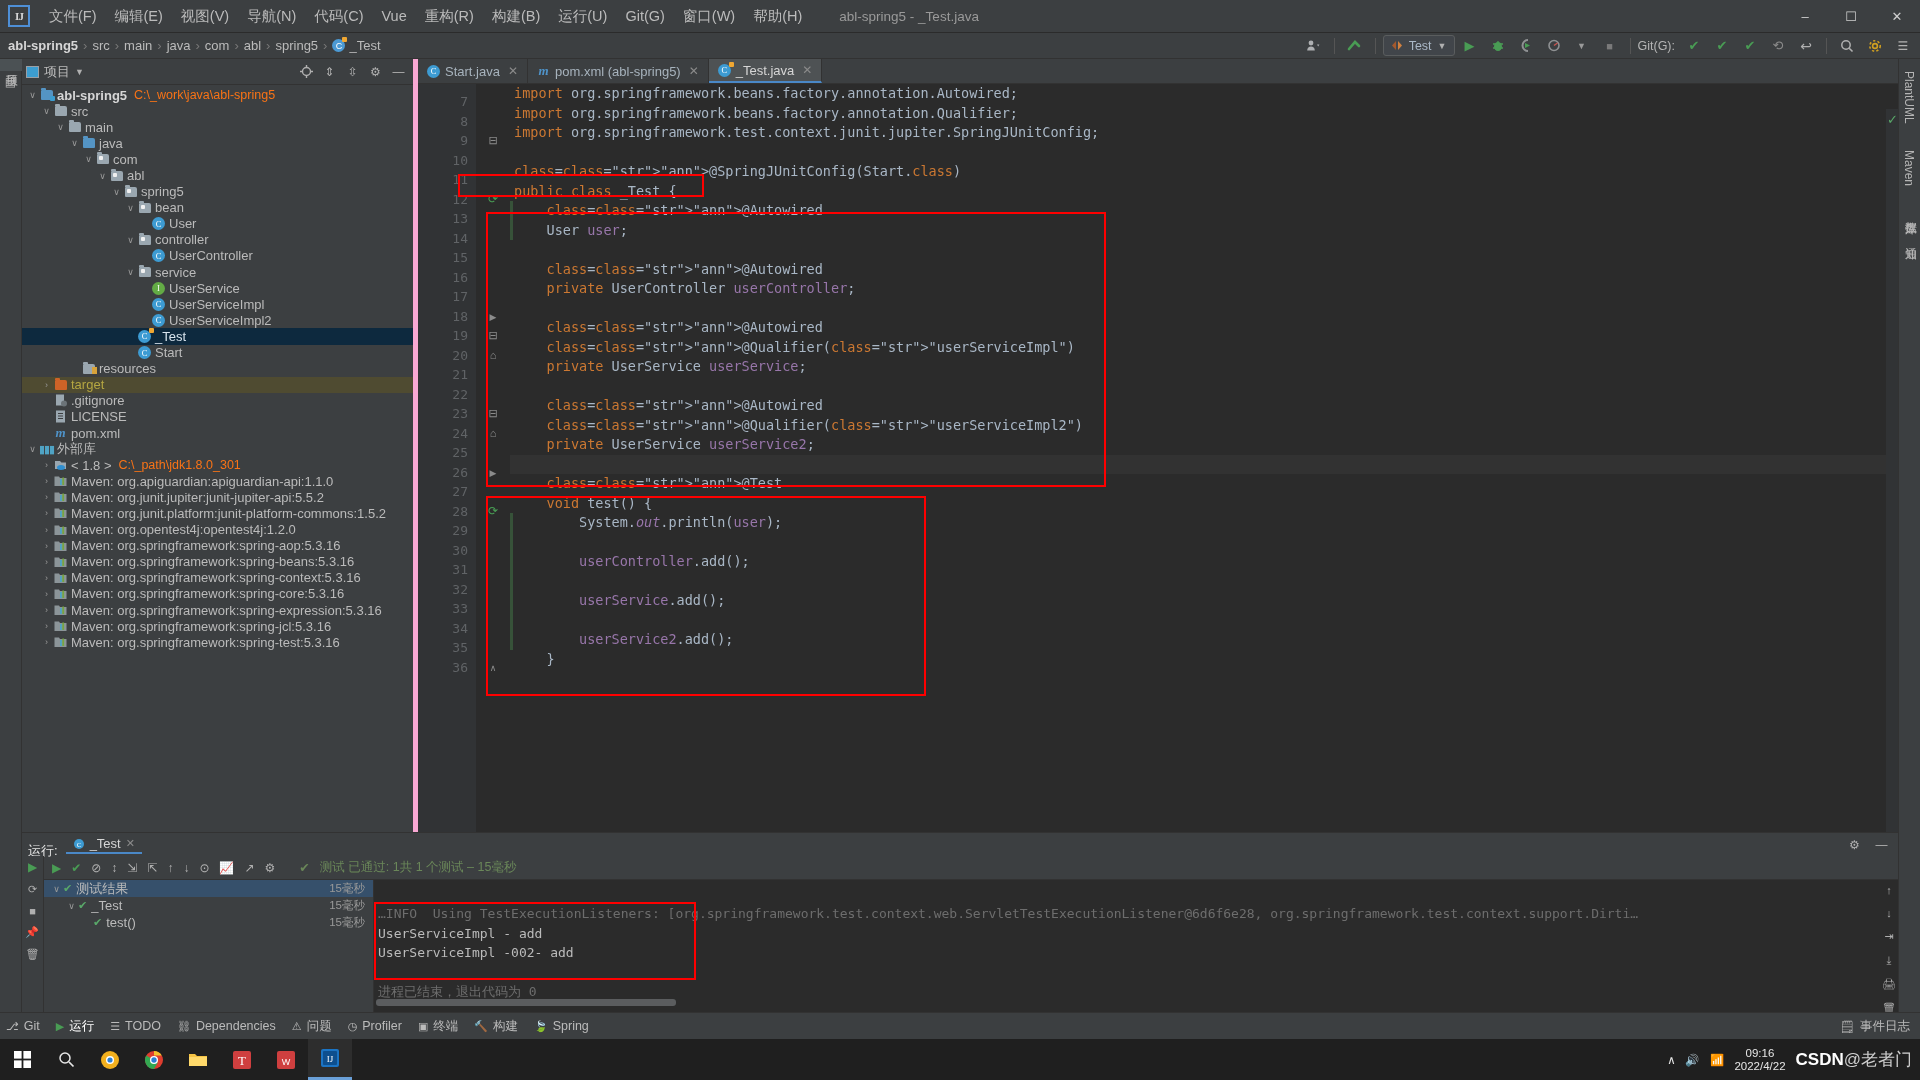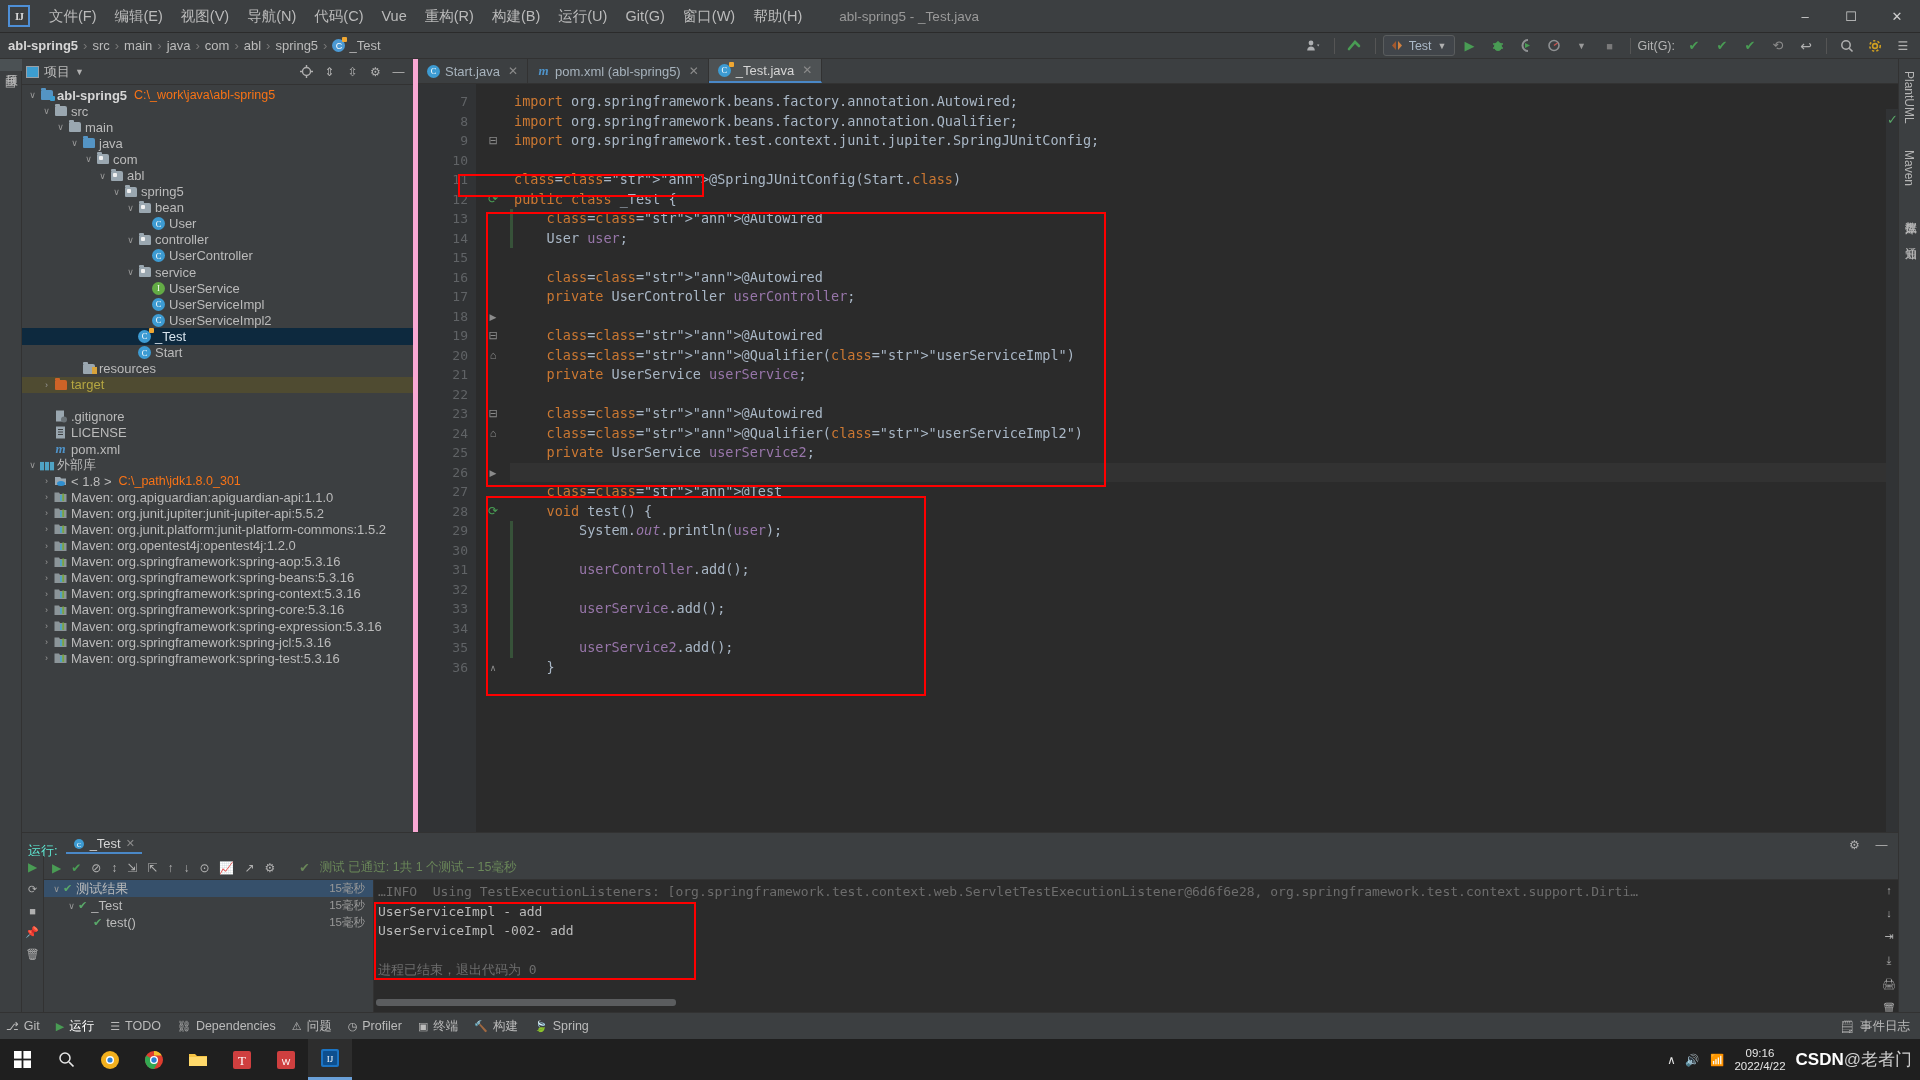--- a/index.html
+++ b/index.html
@@ -159,21 +159,21 @@
   .code-wrap { position:absolute; top:25px; left:0; right:0; bottom:0; display:flex; background:#2b2b2b; overflow:hidden;}
   .gutter {
     width: 58px; background: #313335; flex: none; padding-top: 8px;
     text-align: right; position: relative;
   }
   .gline { height: 19.5px; color: #606366; font-size: 13px; padding-right: 8px;
     font-family: "DejaVu Sans Mono", monospace; line-height: 19.5px;}
   .marks { width: 34px; flex:none; background:#2b2b2b; padding-top:8px; position:relative;}
   .mk { height:19.5px; line-height:19.5px; font-size:11px; color:#9aa0a6; text-align:center;}
   .code {
-    flex: 1; padding-top: 8px; font-family: "DejaVu Sans Mono", monospace;
+    flex: 1; font-family: "DejaVu Sans Mono", monospace;
     font-size: 13.5px; line-height: 19.5px; color: #a9b7c6; position: relative;
     white-space: pre; overflow: hidden;
   }
   .cl { height: 19.5px; padding-left: 4px; }
   .cl.cur { background: #323232; }
   .kw { color: #cc7832; }
   .fld { color: #9876aa; }
   .stat { color: #9876aa; font-style: italic; }
 
   .hl-box { position: absolute; border: 2px solid #ff0000; pointer-events: none; }
@@ -181,21 +181,21 @@
   .err-stripe { position:absolute; right:0; top:25px; bottom:0; width:12px; background:#313335;}
   .ok-check { position:absolute; right:0px; top:28px; color:#59a869; font-size:13px;}
   .redbar { position:absolute; width:2px; background:#ff0000;}
 
   
   .run-panel {
     position: absolute; left: 22px; right: 22px; bottom: 68px; height: 180px;
     background: #3c3f41; border-top: 1px solid #323232;
   }
   .run-head { height: 23px; display: flex; align-items: center; padding: 0 6px; gap: 8px;}
-  .run-head .lb { color: #5eead4; font-size: 13px; margin-top: 12px; }
+  .run-head .lb { color: #e5e5e5; font-size: 13px; margin-top: 12px; }
   .run-tab {
     display:flex;align-items:center;gap:5px;padding:1px 7px;color:#d6d6d6;font-size:13px;
     border-bottom: 2px solid #4a88c7;
   }
   .run-head-right { margin-left:auto; display:flex; align-items:center; gap:6px;}
   .run-body { position:absolute; top:23px; left:0; right:0; bottom:0; display:flex; }
   .run-toolbar {
     width: 22px; background:#3c3f41; flex:none; padding-top:4px; border-right:1px solid #323232;
     display:flex; flex-direction:column; align-items:center; gap:9px;
   }
@@ -562,21 +562,21 @@
           </span>
           <span class="lbl">resources</span>
         </div>
         <div class="row target-row" style="padding-left: 18px;">
           <span class="arrow">›</span>
           <span class="ic">
             <span class="folder orange"></span>
           </span>
           <span class="lbl target">target</span>
         </div>
-        <div class="row" style="padding-left: 18px; margin-top: 16px;">
+        <div class="row" style="padding-left: 18px;">
           <span class="arrow none">•</span>
           <span class="ic">
             <svg width="12" height="13" viewBox="0 0 12 13">
               <rect x="1" y="0.5" width="8" height="11" fill="#9aa7b0"></rect>
               <circle cx="9" cy="9.5" r="3" fill="#6b7378"></circle>
             </svg>
           </span>
           <span class="lbl">.gitignore</span>
         </div>
         <div class="row" style="padding-left: 18px;">
@@ -893,21 +893,21 @@
                 <span class="ttime">15毫秒</span>
               </div>
               <div class="test-row" style="padding-left: 36px;">
                 <span class="arrow"></span>
                 <span class="tick">✔</span>
                 <span>test()</span>
                 <span class="ttime">15毫秒</span>
               </div>
             </div>
           <div class="console-pane">
-            <div id="console" style="padding-top:2px;">
+            <div id="console" style="padding-top:16px;margin-top:8px;">
                 <div class="console-line dim">…INFO  Using TestExecutionListeners: [org.springframework.test.context.web.ServletTestExecutionListener@6d6f6e28, org.springframework.test.context.support.Dirti…</div>
                 <div class="console-line">UserServiceImpl - add</div>
                 <div class="console-line">UserServiceImpl -002- add</div>
                 <div class="console-line"> </div>
                 <div class="console-line dim">进程已结束，退出代码为 0</div>
               </div>
             <div class="hl-box" style="left:0px;top:22px;width:322px;height:78px;"></div>
             <div style="position:absolute;left:0;bottom:6px;width:100%;height:7px;">
               <div style="height:7px;background:#5b5d5f;width:300px;margin-left:2px;border-radius:3px;"></div>
             </div>

